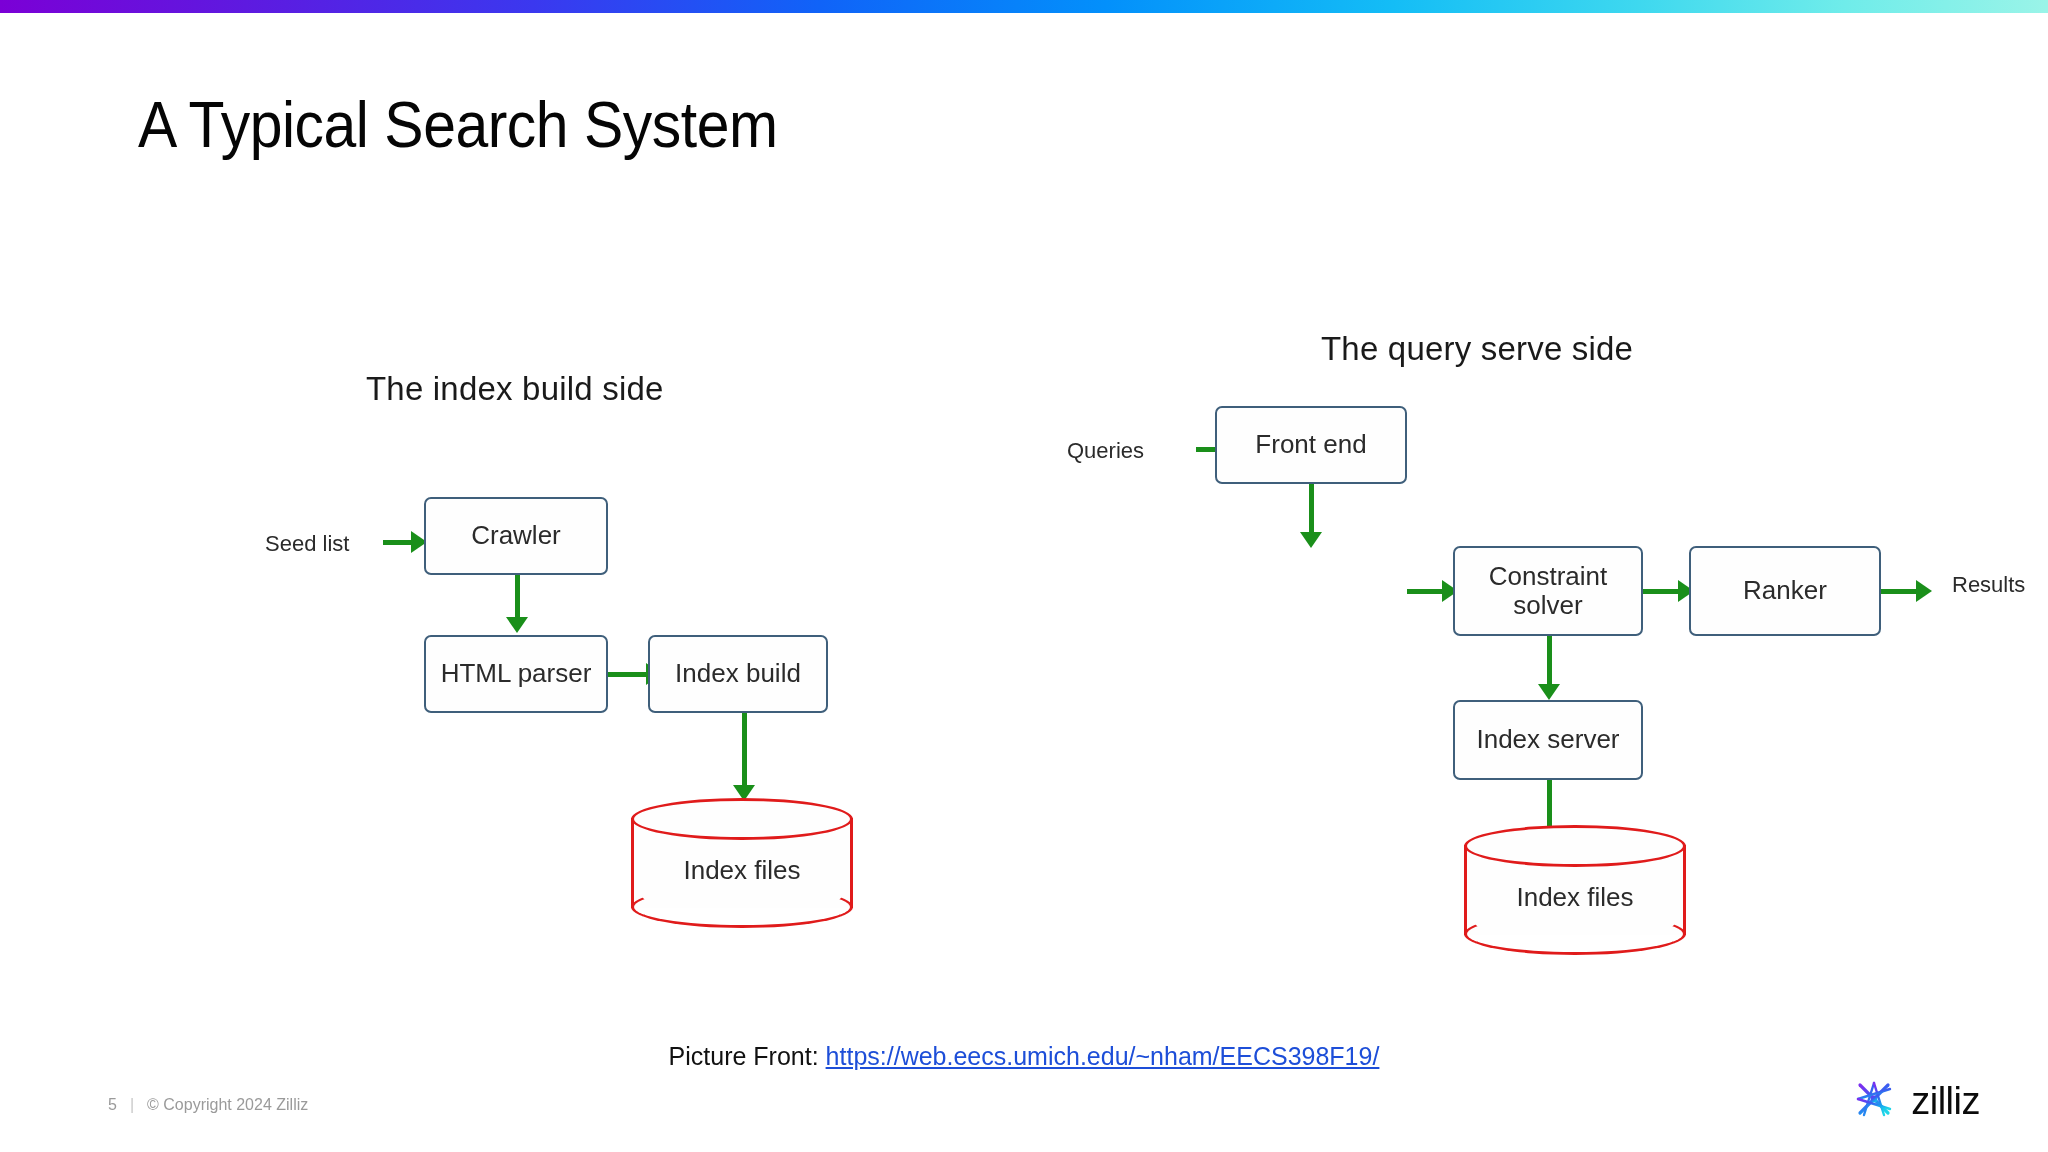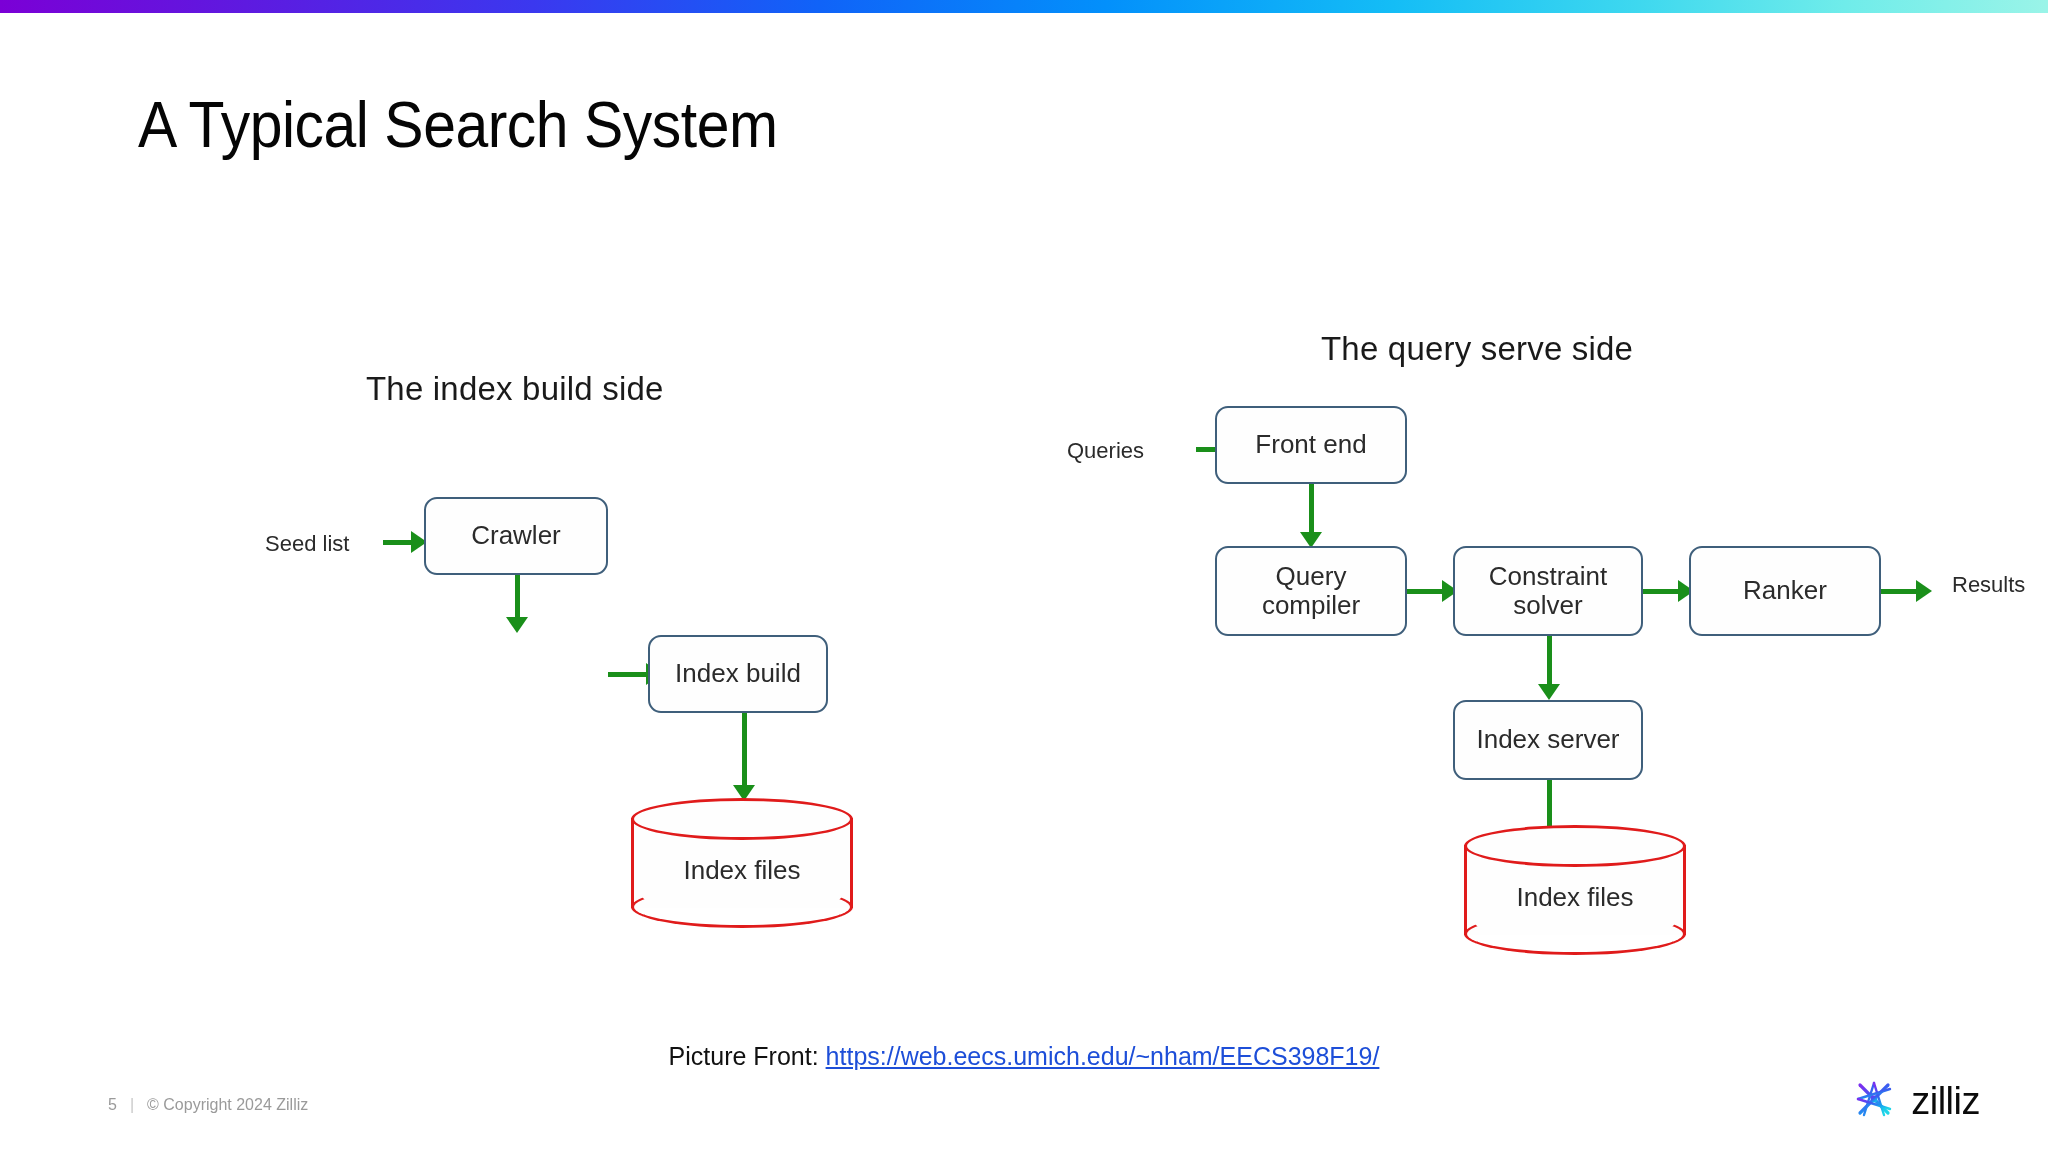--- a/index.html
+++ b/index.html
@@ -58,21 +58,21 @@
     font-size: 33px;
     color: #1a1a1a;
     font-family: "Liberation Sans", sans-serif;
     white-space: nowrap;
     letter-spacing: 0.2px;
   }
   .node-box {
     position: absolute;
     box-sizing: border-box;
     border: 2.5px solid #3f5f7b;
-    border-radius: 13px;
+    border-radius: 7px;
     background: #fefefe;
     display: flex;
     align-items: center;
     justify-content: center;
     text-align: center;
     color: #2b2b2b;
     font-size: 26px;
     line-height: 1.12;
     font-family: "Liberation Sans", sans-serif;
   }
@@ -220,20 +220,23 @@
 
     <div class="node-box" style="left:424px; top:497px; width:184px; height:78px;">
       <span>Crawler</span>
     </div>
 
     <div class="arrow-v" style="left:504px; top:575px; width:26px; height:60px;">
       <div class="shaft" style="height:44px;"></div>
       <div class="head" style="top:42px;"></div>
     </div>
 
+    <div class="node-box" style="left:424px; top:635px; width:184px; height:78px;">
+      <span>HTML parser</span>
+    </div>
 
     <div class="arrow-h" style="left:608px; top:661px; width:56px; height:26px;">
       <div class="shaft" style="width:40px;"></div>
       <div class="head" style="left:38px;"></div>
     </div>
 
     <div class="node-box" style="left:648px; top:635px; width:180px; height:78px;">
       <span>Index build</span>
     </div>
 
@@ -263,24 +266,20 @@
 
     <div class="node-box" style="left:191px; top:406px; width:192px; height:78px;">
       <span>Front end</span>
     </div>
 
     <div class="arrow-v" style="left:274px; top:484px; width:26px; height:66px;">
       <div class="shaft" style="height:50px;"></div>
       <div class="head" style="top:48px;"></div>
     </div>
 
-    <div class="node-box" style="left:191px; top:546px; width:192px; height:90px; white-space:pre-line;">
-      <span>Query
-compiler</span>
-    </div>
 
     <div class="arrow-h" style="left:383px; top:578px; width:52px; height:26px;">
       <div class="shaft" style="width:37px;"></div>
       <div class="head" style="left:35px;"></div>
     </div>
 
     <div class="node-box" style="left:429px; top:546px; width:190px; height:90px; white-space:pre-line;">
       <span>Constraint
 solver</span>
     </div>

